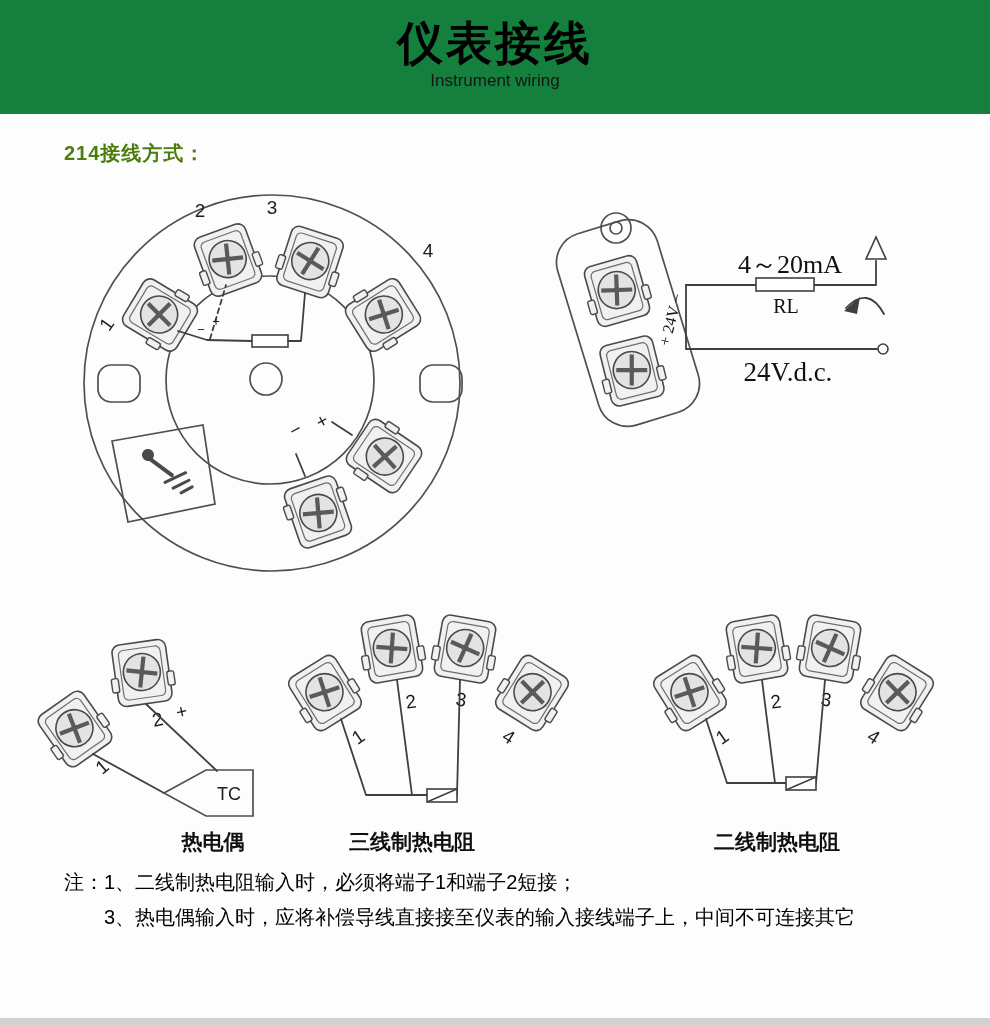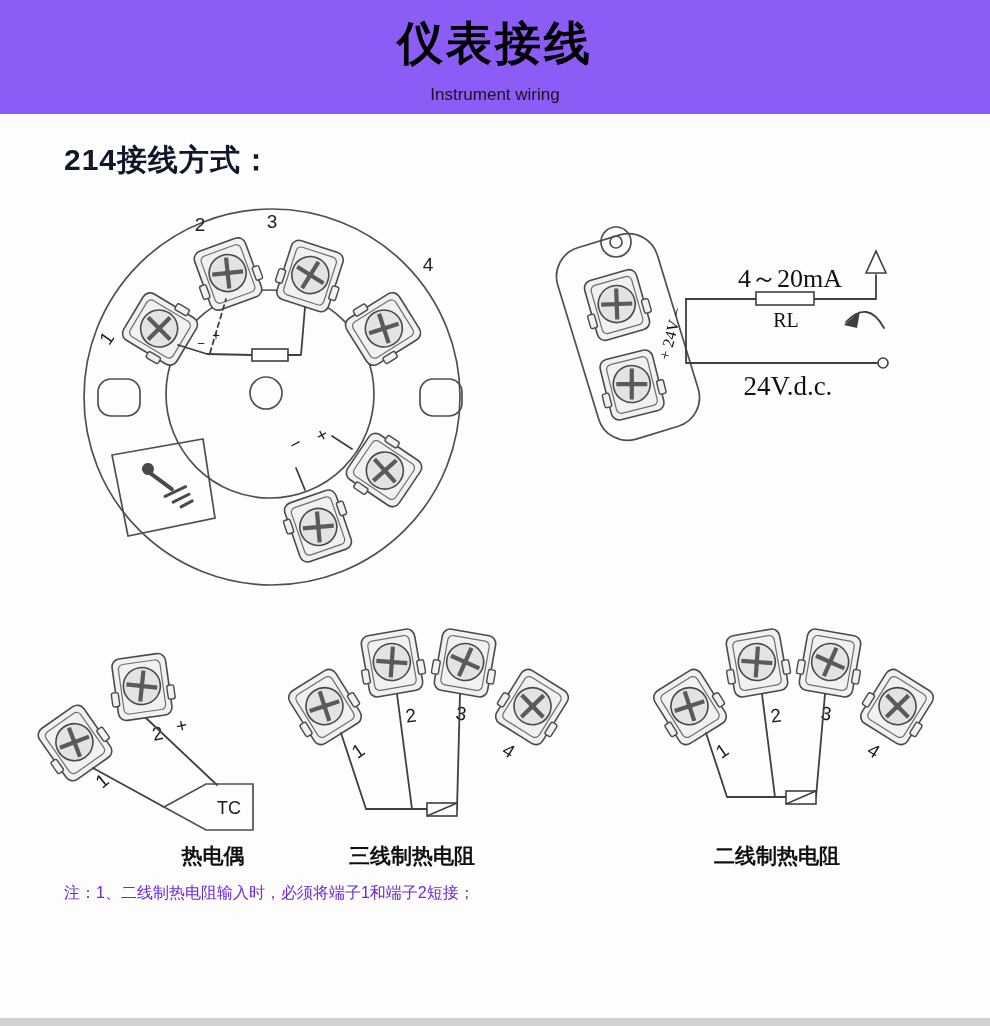--- a/index.html
+++ b/index.html
@@ -1,45 +1,45 @@
 <!DOCTYPE html>
 <html><head>
 <meta charset="utf-8">
 <style>
   * { margin:0; padding:0; box-sizing:border-box; }
   html,body { background:#ffffff; }
   body { font-family:"Liberation Sans", sans-serif; color:#111; }
   .page { position:relative; width:990px; height:1026px; background:#fdfdfd; overflow:hidden; margin:0 auto; }
 
-  .banner { height:114px; background:#8b5cf6; text-align:center; padding-top:18px; }
+  .banner { height:114px; background:#15803d; text-align:center; padding-top:18px; }
   .banner h1 { font-size:46px; font-weight:bold; color:#000; letter-spacing:3px; line-height:1.12; }
-  .banner .subtitle { font-size:17px; color:#161616; margin-top:15px; }
+  .banner .subtitle { font-size:17px; color:#161616; margin-top:1px; }
 
-  .section-heading { font-size:30px; font-weight:bold; color:#0f172a; margin:26px 0 0 64px; letter-spacing:1px; }
+  .section-heading { font-size:20px; font-weight:bold; color:#4d7c0f; margin:26px 0 0 64px; letter-spacing:1px; }
 
   .diagram { display:block; margin-top:6px; }
 
   
   .num { font-family:"Liberation Sans", sans-serif; font-size:19px; fill:#1c1c1c; text-anchor:middle; }
   .tiny { font-family:"Liberation Sans", sans-serif; font-size:13px; fill:#1c1c1c; text-anchor:middle; }
   .lbl { font-family:"Liberation Sans", sans-serif; font-size:18px; fill:#1c1c1c; text-anchor:middle; }
   .caption { font-family:"Liberation Sans", sans-serif; font-size:21px; font-weight:bold; fill:#101010; text-anchor:middle; }
   .serif { font-family:"Liberation Serif", serif; fill:#101010; text-anchor:middle; }
   .cur { font-size:26px; }
   .rl  { font-size:20px; }
   .dc  { font-size:27px; }
   .sup { font-size:16px; }
 
   
   .wire { stroke:#3f3f3f; stroke-width:1.8; fill:none; stroke-linecap:round; stroke-linejoin:round; }
   .outline { stroke:#4f4f4f; stroke-width:1.7; fill:none; }
   .dashed { stroke-dasharray:5 4; }
   .whitebox { fill:#ffffff; stroke:#3f3f3f; stroke-width:1.6; }
 
-  .notes { padding:4px 32px 0 64px; font-size:16px; color:#6d28d9; line-height:1.74; }
+  .notes { padding:4px 32px 0 64px; font-size:20px; color:#000000; line-height:1.74; }
   .notes p.indent { padding-left:40px; }
 
   .bottom-strip { position:absolute; left:0; bottom:0; width:100%; height:8px; background:#d2d2d2; }
 </style>
 </head>
 <body>
 
 <div class="page">
 
   <header class="banner">
@@ -172,16 +172,17 @@
       <path class="wire" d="M706,546 L727,610 L786,610"></path>
       <path class="wire" d="M762,507 L775,610"></path>
       <path class="wire" d="M825,507 L816,610"></path>
       <use href="#res" transform="translate(786,604)"></use>
       <text class="caption" x="777" y="676">二线制热电阻</text>
     </g>
   </svg>
 
   <div class="notes">
     <p>注：1、二线制热电阻输入时，必须将端子1和端子2短接；</p>
+    <p class="indent">3、热电偶输入时，应将补偿导线直接接至仪表的输入接线端子上，中间不可连接其它</p>
   </div>
 
   <div class="bottom-strip"></div>
 </div>
 
 </body></html>

